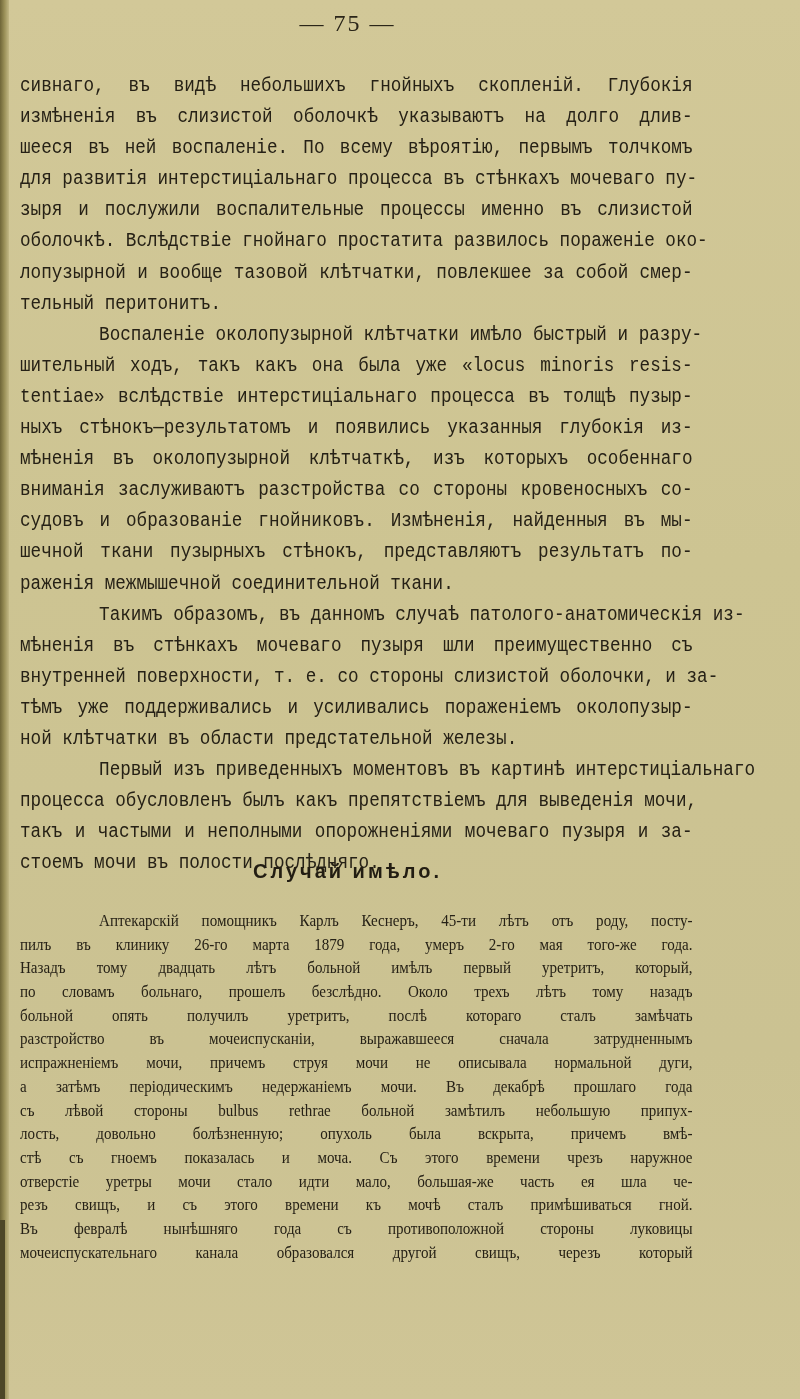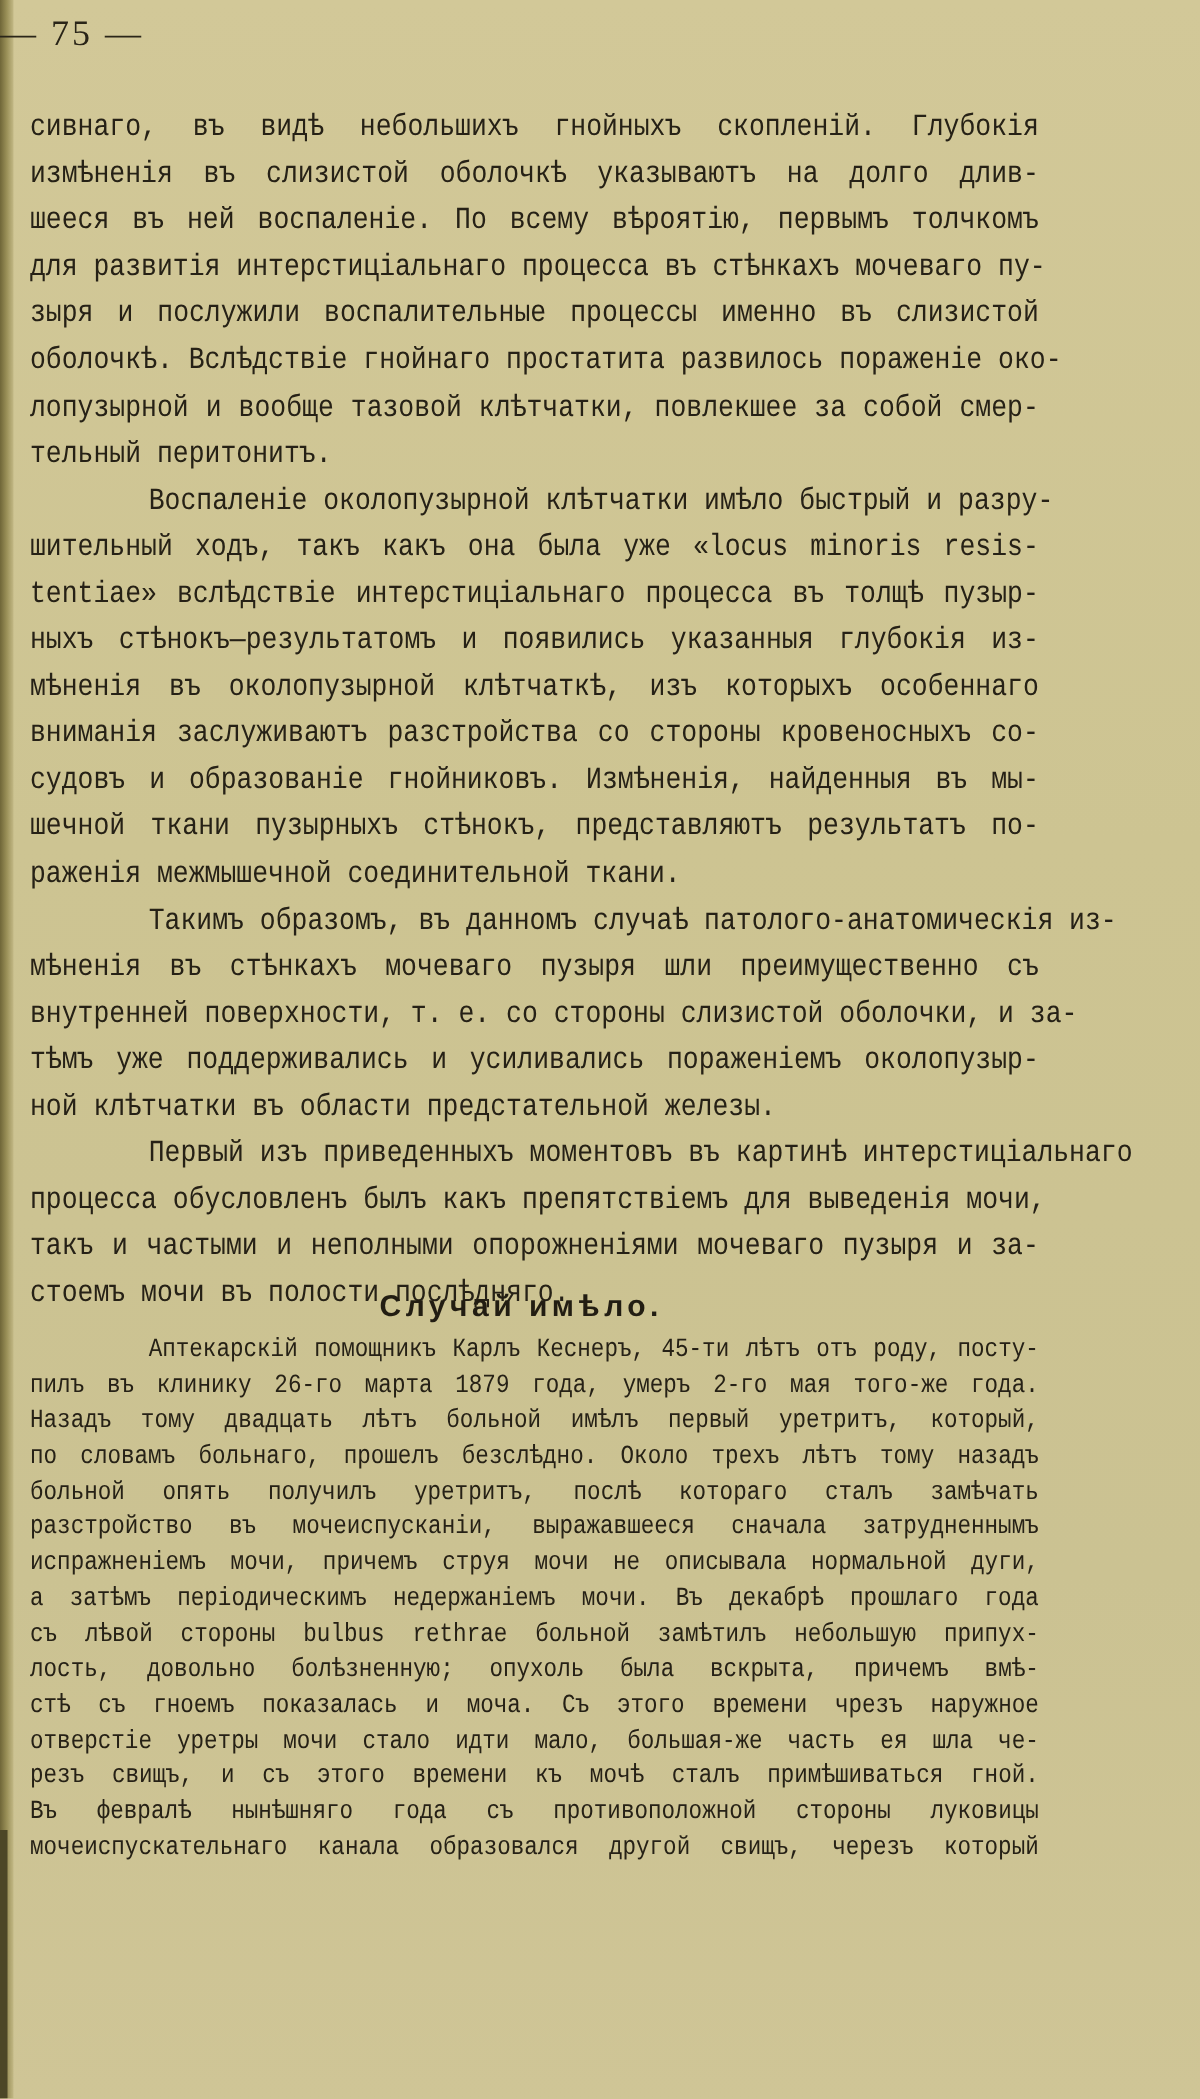--- a/index.html
+++ b/index.html
@@ -15,21 +15,21 @@
   }
   .spine {
     position: absolute; left: 0; top: 0; width: 9px; height: 1399px;
     background: linear-gradient(90deg, #6f6638 0%, #9a9058 50%, #c2b885 100%);
   }
   .spine-dark {
     position: absolute; left: 0; top: 1220px; width: 5px; height: 179px;
     background: #4d4727;
   }
   .page-number {
-    position: absolute; top: 10px; left: 0; width: 695px; text-align: left;
+    position: absolute; top: 10px; left: 0; width: 695px; text-align: center;
     font-family: "Liberation Serif", serif; font-size: 24px; color: #2a2518;
     letter-spacing: 2px;
   }
   .body-text {
     position: absolute; left: 20px; top: 70px; width: 673px;
     font-family: Liberation Mono, monospace;
     color: #262116;
   }
   .line {
     display: block; white-space: nowrap; overflow: visible;
@@ -38,22 +38,22 @@
   }
   .big .line { font-size: 20.5px; height: 31.1px; line-height: 31.1px; transform: scaleX(0.86); width: 782px; }
   .big .line.last { text-align-last: left; }
   .big .line.indent { padding-left: 92px; box-sizing: border-box; }
   .heading {
     position: absolute; top: 860px; left: 0; width: 695px; text-align: center;
     font-family: "Liberation Sans", sans-serif; font-weight: bold; font-size: 20px;
     letter-spacing: 3px; color: #221d12;
   }
   .small {
-    position: absolute; left: 20px; top: 889px; width: 673px;
-    font-family: Liberation Mono, monospace; color: #262116;
+    position: absolute; left: 20px; top: 909px; width: 673px;
+    font-family: Liberation Serif, serif; color: #262116;
   }
   .small .line { font-size: 17.5px; height: 23.7px; line-height: 23.7px; transform: scaleX(0.86); width: 782px; }
   .small .line.indent { padding-left: 92px; box-sizing: border-box; }
 </style>
 </head>
 <body>
 
 <div class="page">
   <div class="spine"></div>
   <div class="spine-dark"></div>

